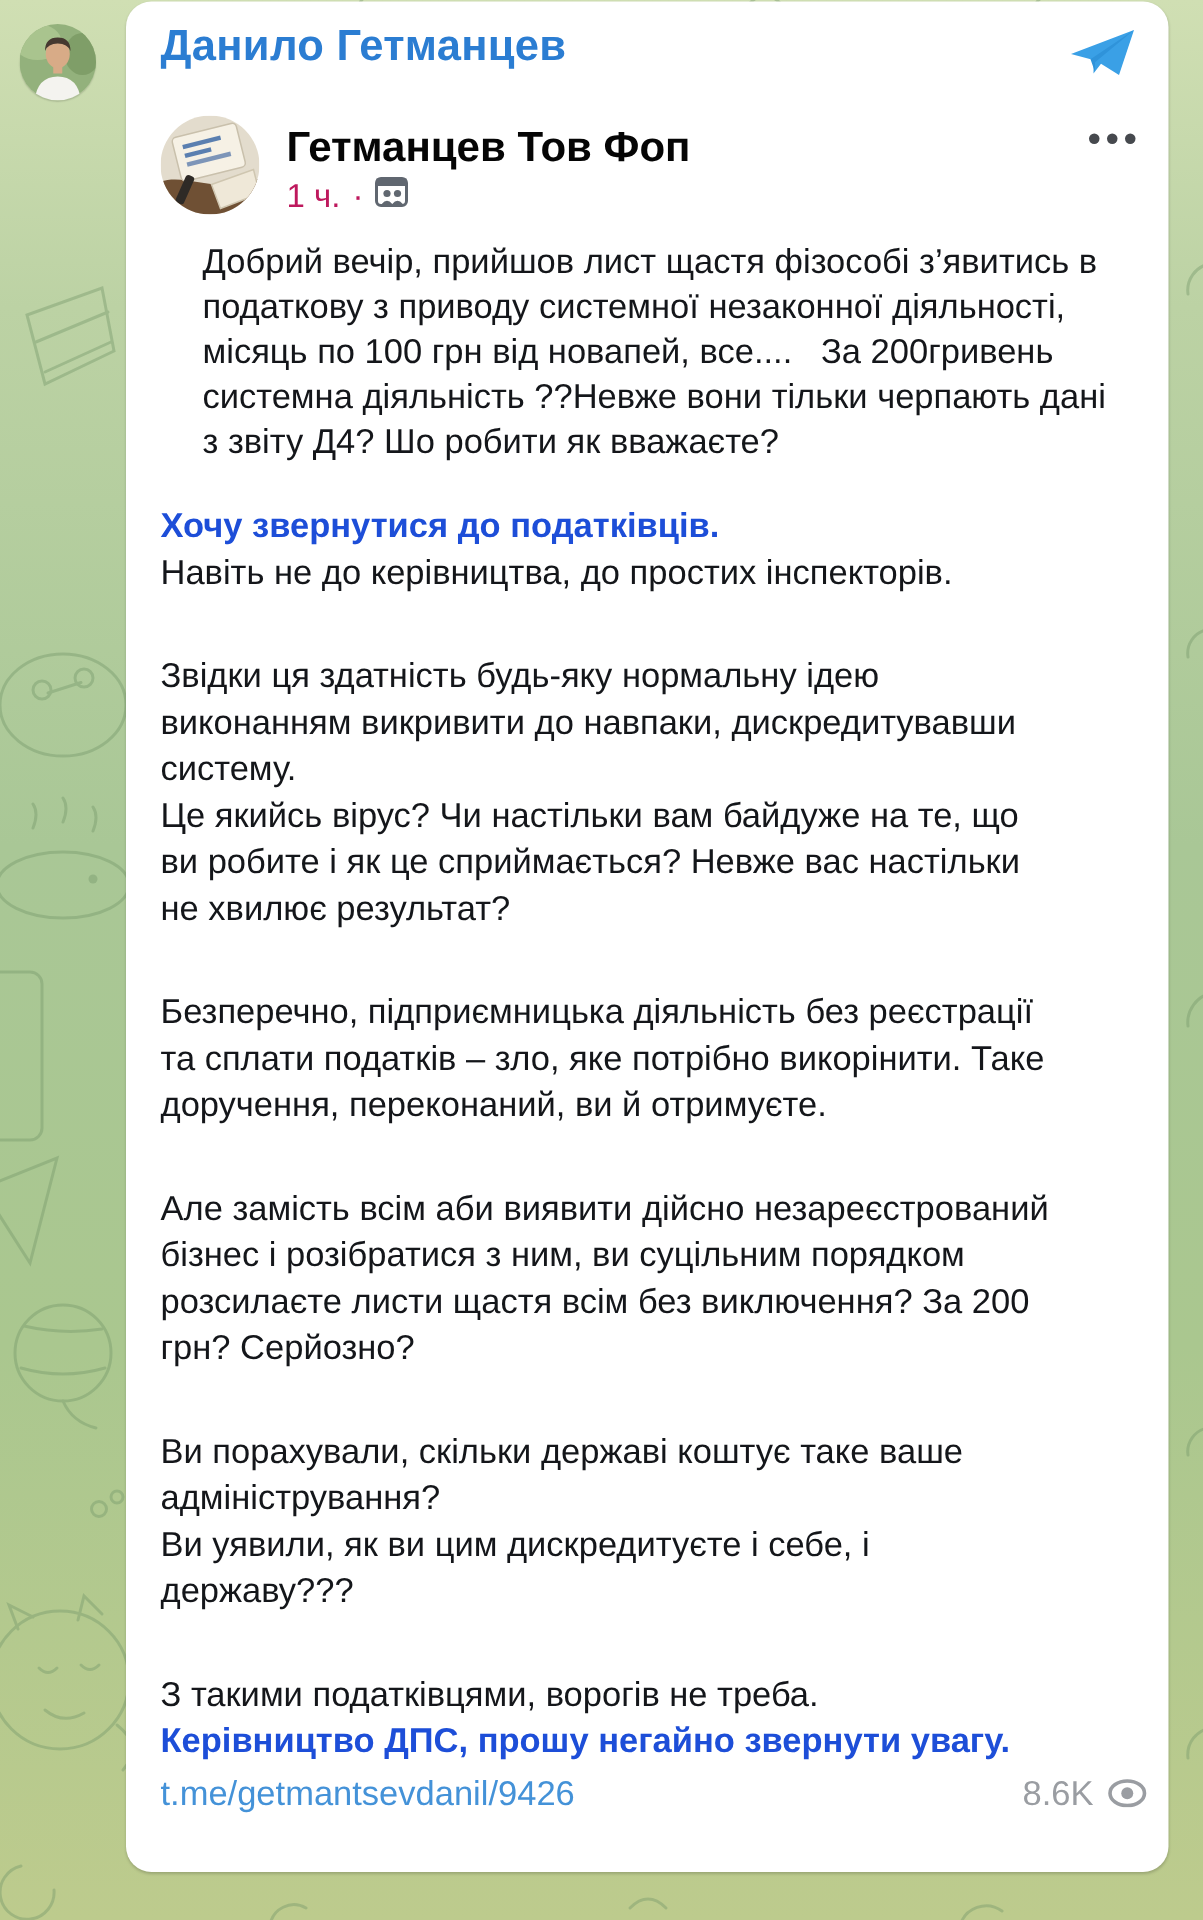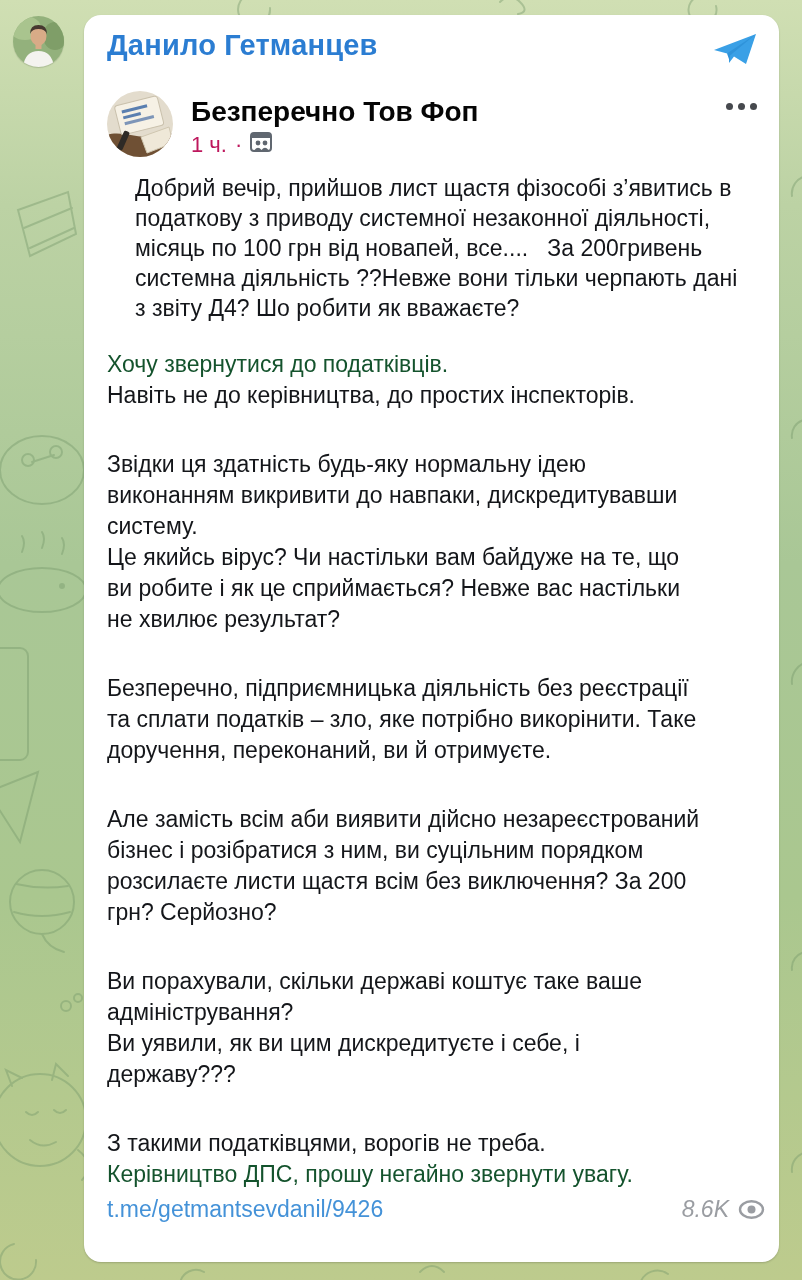--- a/index.html
+++ b/index.html
@@ -2,42 +2,42 @@
 <html><head>
 <meta charset="utf-8">
 <style>
   html,body{margin:0;padding:0;}
   body{width:802px;height:1280px;overflow:hidden;font-family:"Liberation Sans",sans-serif;}
   .stage{position:relative;width:802px;height:1280px;
     background:linear-gradient(180deg,#d0dfb3 0%,#bcd2a4 16%,#a9c796 44%,#aac78f 70%,#bdcb8d 100%);}
   .bg-doodles{position:absolute;left:0;top:0;width:802px;height:1280px;}
   .channel-avatar{position:absolute;left:13px;top:16px;width:51px;height:51px;border-radius:50%;
     overflow:hidden;box-shadow:0 1px 1px rgba(0,0,0,.15);}
-  .bubble{position:absolute;left:84px;top:15px;width:695px;height:1247px;background:#ffffff;
+  .bubble{position:absolute;left:84px;top:1px;width:695px;height:1247px;background:#ffffff;
     border-radius:17px;box-shadow:0 1px 2px rgba(0,0,0,.18);
     padding:14px 12px 0 23px;box-sizing:border-box;overflow:hidden;}
   .channel-title{font-size:29px;font-weight:bold;color:#2b7dd2;line-height:32px;letter-spacing:.2px;}
   .send-icon{position:absolute;top:18px;right:22px;width:44px;height:33px;}
   .fb-header{display:flex;margin-top:30px;align-items:flex-start;}
   .fb-avatar{width:66px;height:66px;border-radius:50%;overflow:hidden;flex:none;}
   .fb-head-text{margin-left:18px;margin-top:6px;}
   .fb-name{font-size:28px;font-weight:bold;color:#050505;line-height:30px;}
   .fb-meta{display:flex;align-items:flex-start;gap:8px;margin-top:5px;color:#be185d;font-size:22px;line-height:26px;}
   .fb-menu{margin-left:auto;margin-top:12px;display:flex;gap:5px;padding-right:10px;}
   .fb-menu i{width:7px;height:7px;border-radius:50%;background:#46494e;}
   .fb-text{margin-top:15px;margin-left:28px;}
   .fb-text .line{line-height:30px;}
   .caption{margin-top:26px;}
   .caption .line{line-height:31px;}
   .line{font-size:23px;color:#14161a;white-space:pre;}
-  .line.bold{font-weight:normal;color:#14532d;}
+  .line.bold{font-weight:bold;color:#1d4ed8;}
   .line.blank{height:38px;}
   .footer{display:flex;align-items:flex-end;margin-top:6px;}
   .footer-link{font-size:23px;color:#4492d8;cursor:pointer;}
-  .footer-meta{margin-left:auto;display:flex;align-items:center;gap:9px;color:#9a9da2;font-size:23px;padding-right:2px;font-style:italic;}
+  .footer-meta{margin-left:auto;display:flex;align-items:center;gap:9px;color:#9a9da2;font-size:23px;padding-right:2px;}
   .footer-meta .date{margin-left:7px;}
 </style>
 </head>
 <body>
 
 <div class="stage">
 
   <svg class="bg-doodles" viewBox="0 0 802 1280" fill="none" stroke="#76996b" stroke-width="2" stroke-linecap="round" opacity="0.42">
 
     <path d="M250 -6 a16 16 0 1 0 20 14"></path>
@@ -116,21 +116,21 @@
             <rect x="16" y="22" width="18" height="3" fill="#5a7fb0"></rect>
             <rect x="16" y="28" width="30" height="3" fill="#7d95b8"></rect>
           </g>
           <g transform="rotate(24 18 48)">
             <rect x="14" y="40" width="6" height="20" rx="2" fill="#2e2a26"></rect>
           </g>
           <path d="M34 46 L62 36 L66 52 L40 62 Z" fill="#efe8d8" stroke="#cfc6b0"></path>
         </svg>
       </div>
       <div class="fb-head-text">
-        <div class="fb-name">Безперечно Тов Фоп</div>
+        <div class="fb-name">Гетманцев Тов Фоп</div>
         <div class="fb-meta">
           <span>1 ч.</span>
           <span>·</span>
           <svg width="22" height="20" viewBox="0 0 22 20">
             <rect x="1" y="1" width="20" height="18" rx="3" fill="none" stroke="#606770" stroke-width="2"></rect>
             <rect x="1" y="1" width="20" height="5" fill="#606770"></rect>
             <circle cx="8" cy="11" r="2.4" fill="#606770"></circle>
             <circle cx="15" cy="11" r="2.4" fill="#606770"></circle>
             <path d="M4.5 18 q3.5 -4.5 7 0 z M11.5 18 q3.5 -4.5 7 0 z" fill="#606770"></path>
           </svg>

